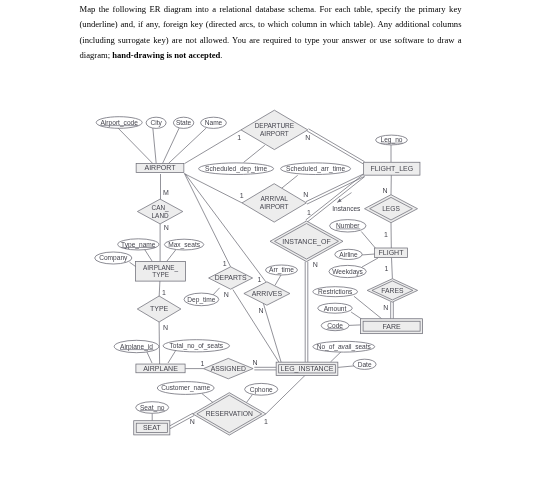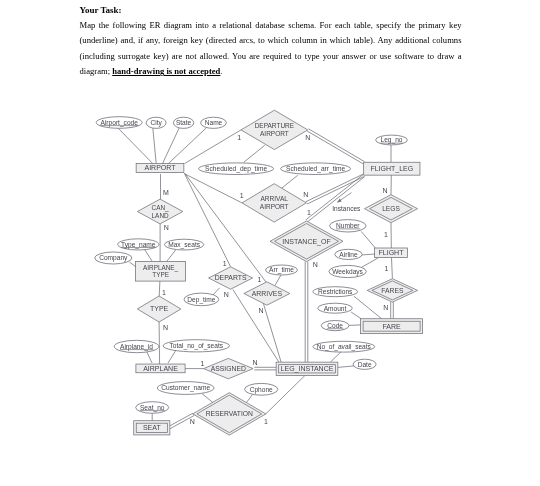--- a/index.html
+++ b/index.html
@@ -2,33 +2,32 @@
 <html><head>
 <meta charset="utf-8">
 <title>ER Diagram Task</title>
 <style>
   html,body{margin:0;padding:0;background:#ffffff;}
   body{width:540px;height:486px;overflow:hidden;font-family:"Liberation Serif",serif;}
   #page{position:relative;width:540px;height:486px;}
   .task-block{position:absolute;left:79.5px;top:2px;width:382px;}
   .task-title{font-weight:bold;font-size:9px;line-height:15px;padding-top:1px;}
   .task-body{font-size:8.6px;line-height:15.4px;text-align:justify;}
-  .u{text-decoration:underline;}
+  .u{}
   .b{font-weight:bold;}
   svg#er{position:absolute;left:0;top:0;}
   svg#er text{font-family:"Liberation Sans",sans-serif;fill:#44444d;}
   .shp{fill:#ededed;stroke:#6f6f78;stroke-width:0.75;}
   .lnk{stroke:#6f6f78;stroke-width:0.75;fill:none;}
 </style>
 </head>
 <body>
 
 <div id="page">
   <div class="task-block">
-    <div class="task-title">Your Task:</div>
     <div class="task-body"><span>Map the following ER diagram into a relational database schema. For each table, specify the primary key (underline) and, if any, foreign key (directed arcs, to which column in which table). Any additional columns (including surrogate key) are not allowed. You are required to type your answer or use software to draw a diagram;</span> <span class="u b">hand-drawing is not accepted</span><span>.</span></div>
   </div>
   <svg id="er" width="540" height="486" viewBox="0 0 540 486">
     <defs>
         <filter id="soft" x="-5%" y="-5%" width="110%" height="110%">
           <feGaussianBlur stdDeviation="0.33"></feGaussianBlur>
         </filter>
       </defs>
     <g filter="url(#soft)">
     <g id="links">

